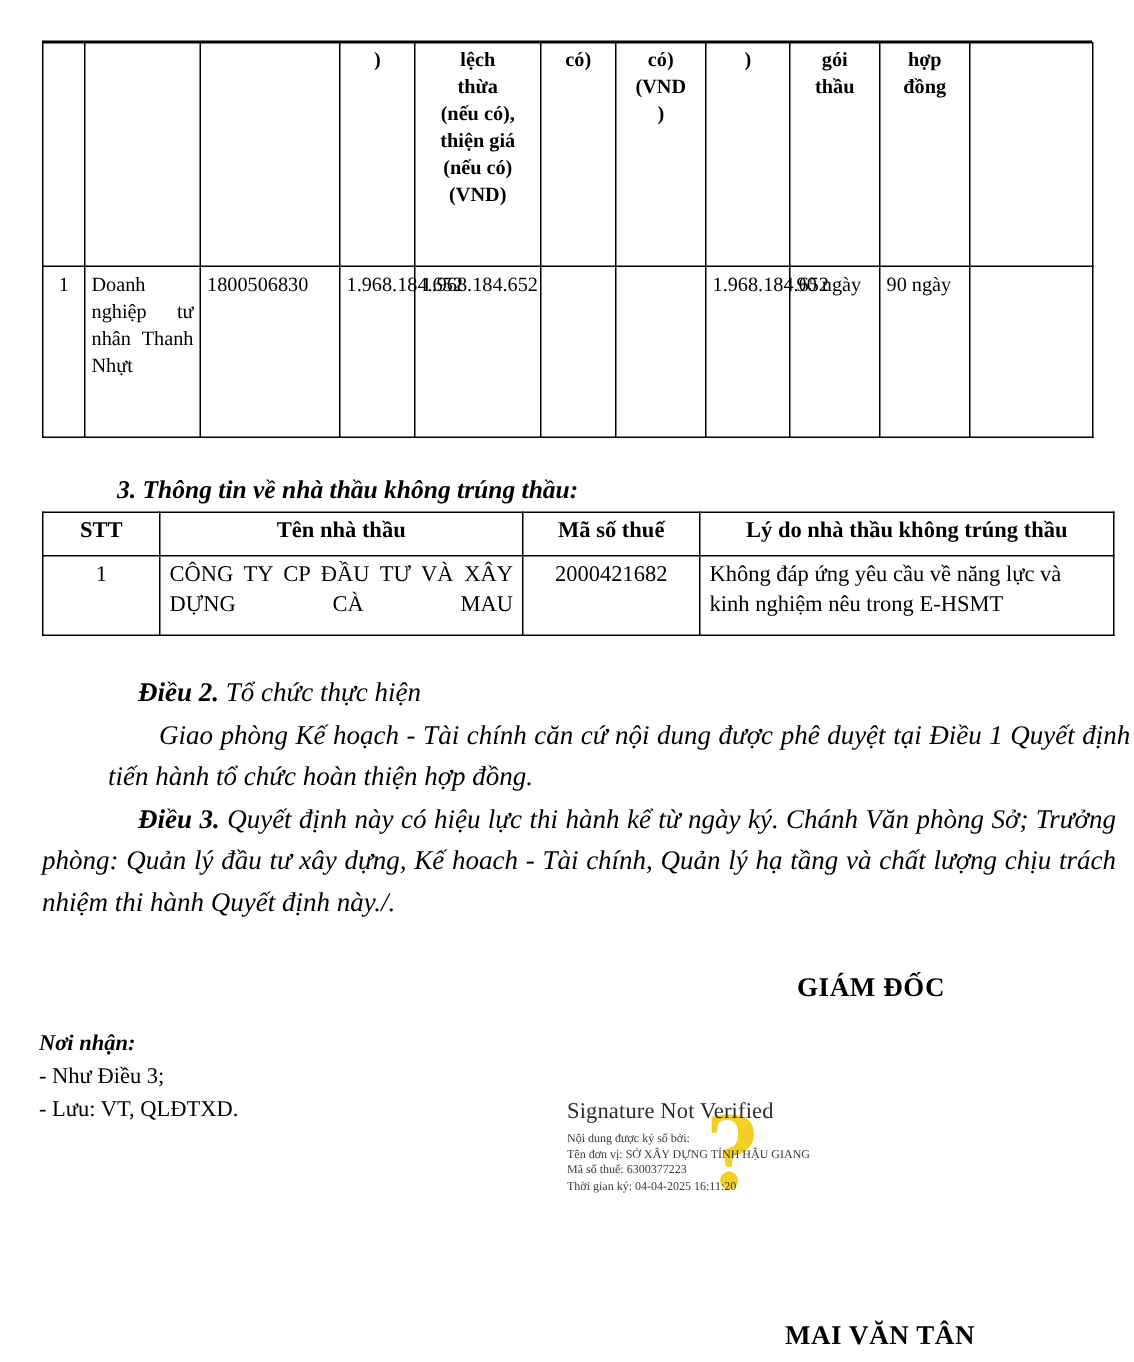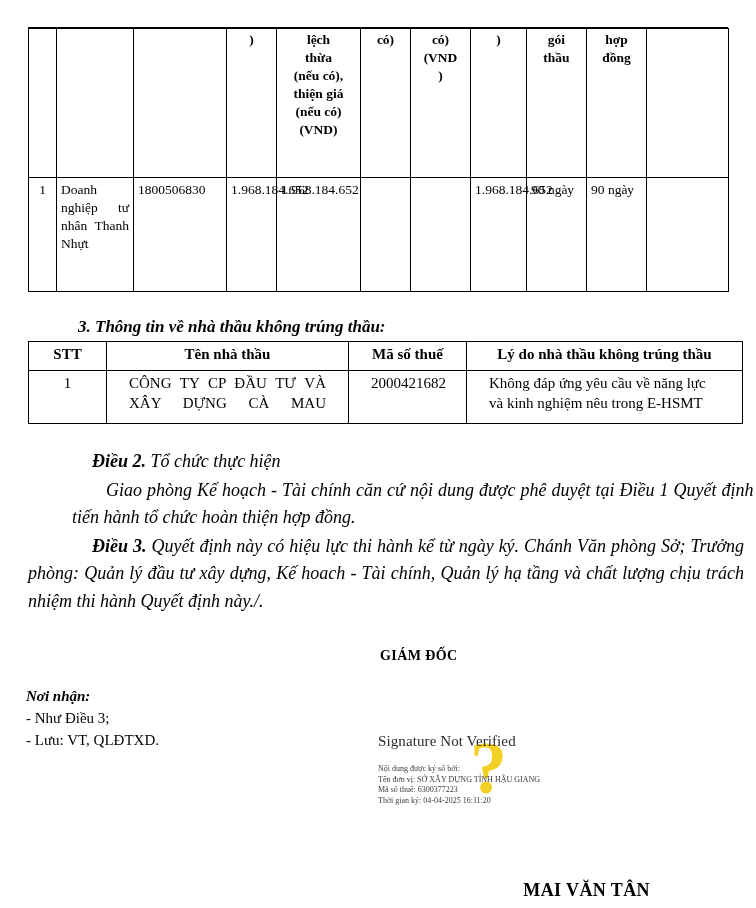--- a/index.html
+++ b/index.html
@@ -71,21 +71,21 @@
   .tbl-reject {
     position: absolute;
     left: 28px;
     top: 341px;
     width: 714px;
     border-collapse: collapse;
     table-layout: fixed;
   }
   .tbl-reject th, .tbl-reject td {
     border: 1.6px solid #000;
-    padding: 3px 22px;
+    padding: 3px 6px;
     font-size: 15px;
     line-height: 1.32;
     vertical-align: top;
   }
   .tbl-reject th {
     font-weight: bold;
     text-align: center;
     height: 22px;
   }
   .tbl-reject td { height: 46px; }
@@ -118,22 +118,22 @@
   .recipients .rtitle {
     font-weight: bold;
     font-style: italic;
     font-size: 15px;
   }
   .signer-title {
     position: absolute;
     left: 380px;
     top: 648px;
     width: 250px;
-    text-align: left;
-    font-size: 14px;
+    text-align: right;
+    font-size: 18px;
     font-weight: bold;
     letter-spacing: 0.4px;
   }
   .signer-name {
     position: absolute;
     left: 390px;
     top: 880px;
     width: 260px;
     text-align: right;
     font-size: 18px;
@@ -150,21 +150,21 @@
     height: 68px;
     color: #3b3b3b;
   }
   .sig-stamp .sig-head {
     font-size: 15px;
     letter-spacing: 0.1px;
     color: #2b2b2b;
     white-space: nowrap;
   }
   .sig-stamp .sig-lines {
-    margin-top: 14px;
+    margin-top: 4px;
     font-size: 8px;
     line-height: 1.33;
     color: #3a3a3a;
     white-space: nowrap;
   }
   .qmark {
     position: absolute;
     left: 470px;
     top: 731px;
     font-size: 74px;

